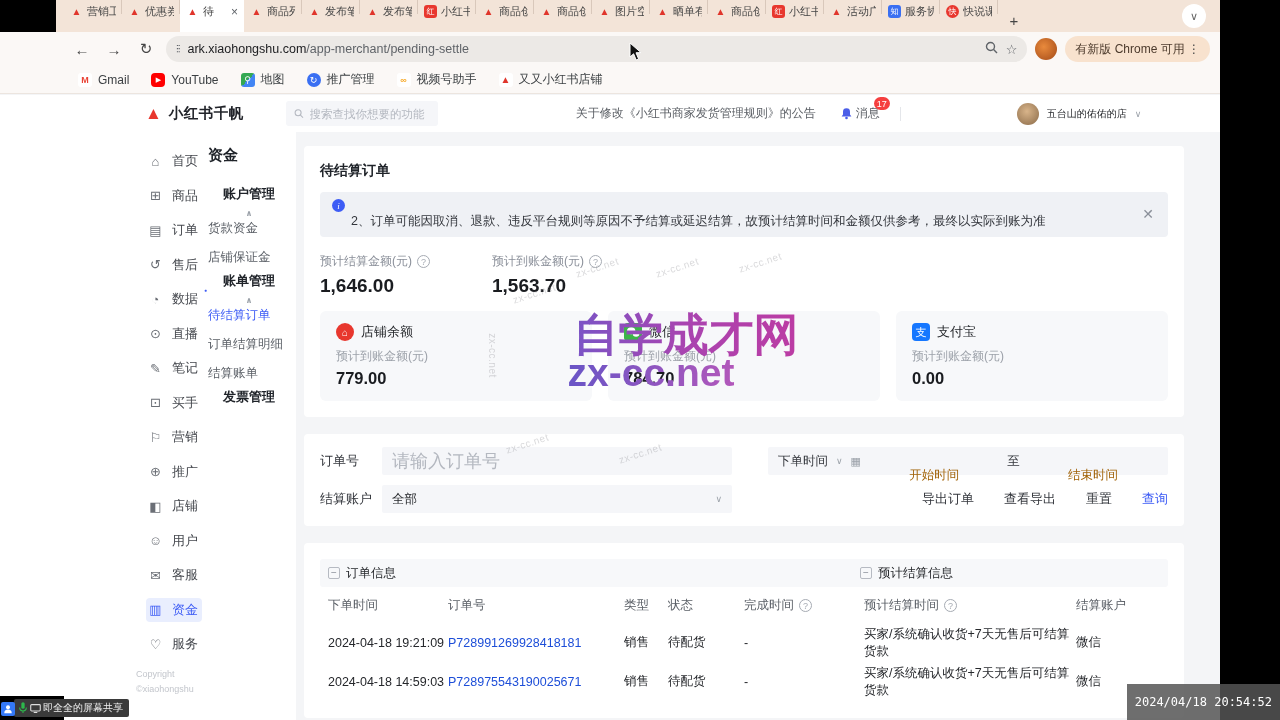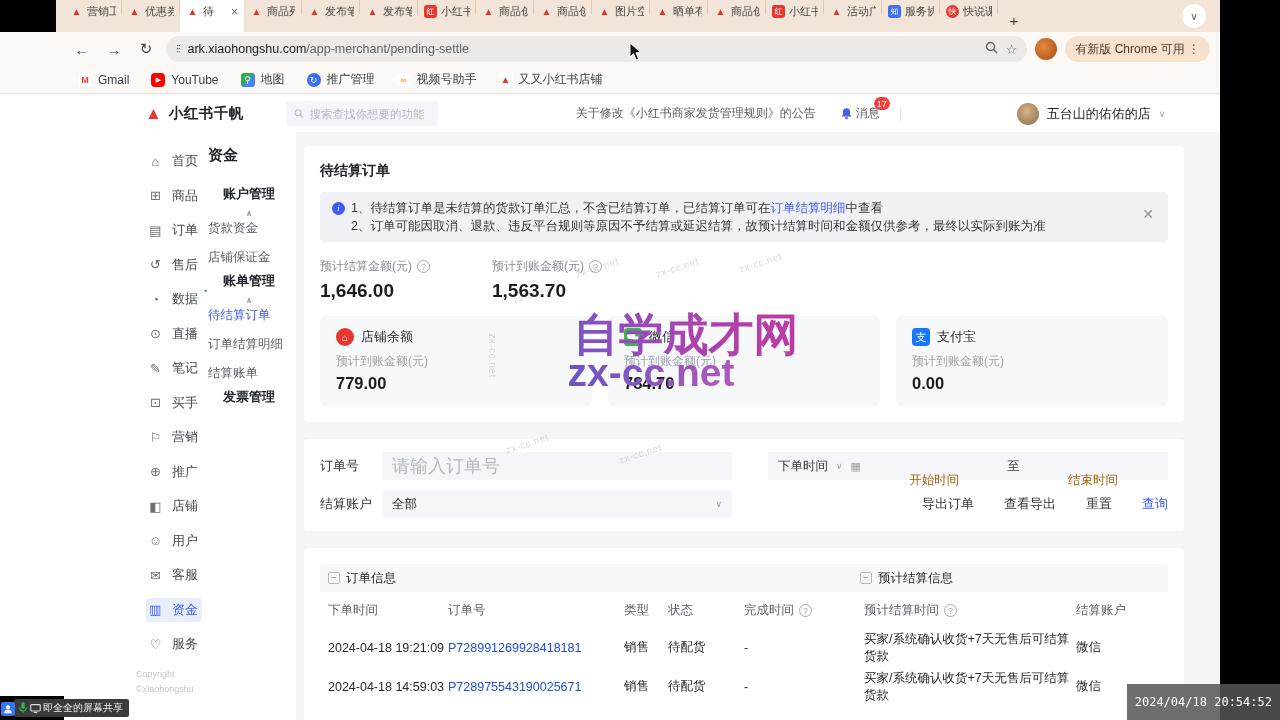--- a/index.html
+++ b/index.html
@@ -56,21 +56,21 @@
   .hsearch input { border:none; outline:none; background:transparent; font-size:11.5px; color:#333; width:100%; font-family:inherit; }
   .hsearch input::placeholder { color:#B4B8C0; }
   .announce { margin-left:138px; font-size:12px; color:#5C6066; white-space:nowrap; }
   .msg { margin-left:24px; display:flex; align-items:center; gap:3px; position:relative; }
   .msg .mtxt { font-size:12px; color:#5C6066; }
   .badge { position:absolute; left:34px; top:-8px; min-width:16px; height:13px; background:#F53F3F; border-radius:8px; color:#fff; font-size:9px; display:flex; align-items:center; justify-content:center; padding:0 3px; }
   .hsep { width:1px; height:14px; background:#E4E6EA; margin:0 14px 0 20px; }
   .hlinks { display:flex; gap:24px; font-size:12px; color:#5C6066; white-space:nowrap; }
   .store { margin-left:30px; display:flex; align-items:center; gap:8px; }
   .store .sav { width:22px; height:22px; border-radius:50%; background:radial-gradient(circle at 45% 38%, #D8B48A, #8A6A48); }
-  .store .sname { font-size:13px; color:#26282C; }
+  .store .sname { font-size:10px; color:#26282C; }
   .store .chev { font-size:9px; color:#9AA0A8; }
 
   .app-body { position:absolute; left:0; top:37px; right:0; bottom:0; display:flex; }
   .rail { width:200px; background:#FFF; padding:17px 0 0 146px; flex:none; }
   .rail-item { display:flex; align-items:center; gap:9px; height:24px; margin-bottom:10.5px; font-size:13px; color:#45484E; position:relative; width:52px; border-radius:4px; padding-left:2px; }
   .rail-item .ric { font-size:13px; color:#6B6F76; width:15px; text-align:center; }
   .rail-item.active { background:#E9EEFE; color:#3D5CF5; width:56px; }
   .rail-item.active .ric { color:#3D5CF5; }
   .rail-item.dot::after { content:"●"; position:absolute; right:-9px; top:0px; font-size:5px; color:#3D5CF5; }
   .copyright { margin-top:8px; margin-left:-10px; font-size:9px; color:#C3C6CC; line-height:15px; }
@@ -428,21 +428,20 @@
       </div>
 
       <div class="content">
 
         <div class="panel">
           <div class="page-title">待结算订单</div>
 
           <div class="banner">
             <div class="bline">
               <span class="iinfo">i</span>
-              <span><span>1、待结算订单是未结算的货款订单汇总，不含已结算订单，已结算订单可在</span><a>订单结算明细</a><span>中查看</span></span>
             </div>
             <div class="bline">
                 <span>2、订单可能因取消、退款、违反平台规则等原因不予结算或延迟结算，故预计结算时间和金额仅供参考，最终以实际到账为准</span>
               </div>
             <span class="bclose">✕</span>
           </div>
 
           <div class="stats">
             <div class="stat">
               <div class="slabel">

